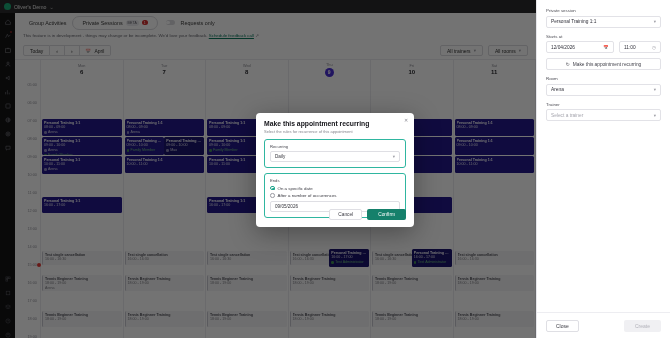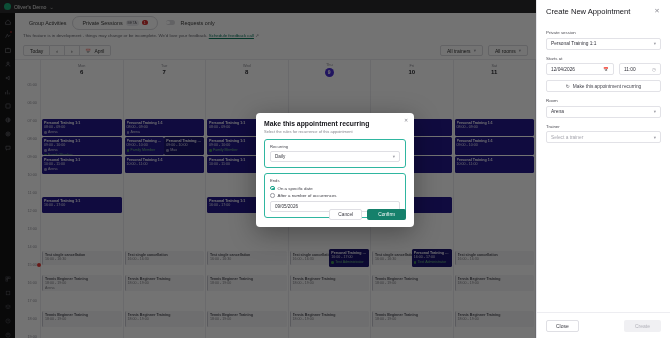--- a/index.html
+++ b/index.html
@@ -735,24 +735,20 @@
     </div>
   </div>
 
   <div class="rm-actions">
     <div class="btn-cancel">Cancel</div>
     <div class="btn-confirm">Confirm</div>
   </div>
 </div>
 
 <div id="right-panel">
-  <div class="rp-head">
-    <span class="rp-title">Create New Appointment</span>
-    <span class="rp-close">✕</span>
-  </div>
 
   <div class="rp-body">
     <div class="rp-label">Private session</div>
     <div class="rp-field">
       <span>Personal Training 1:1</span>
       <span class="caret">▾</span>
     </div>
 
     <div class="rp-label">Starts at</div>
     <div class="rp-row">

